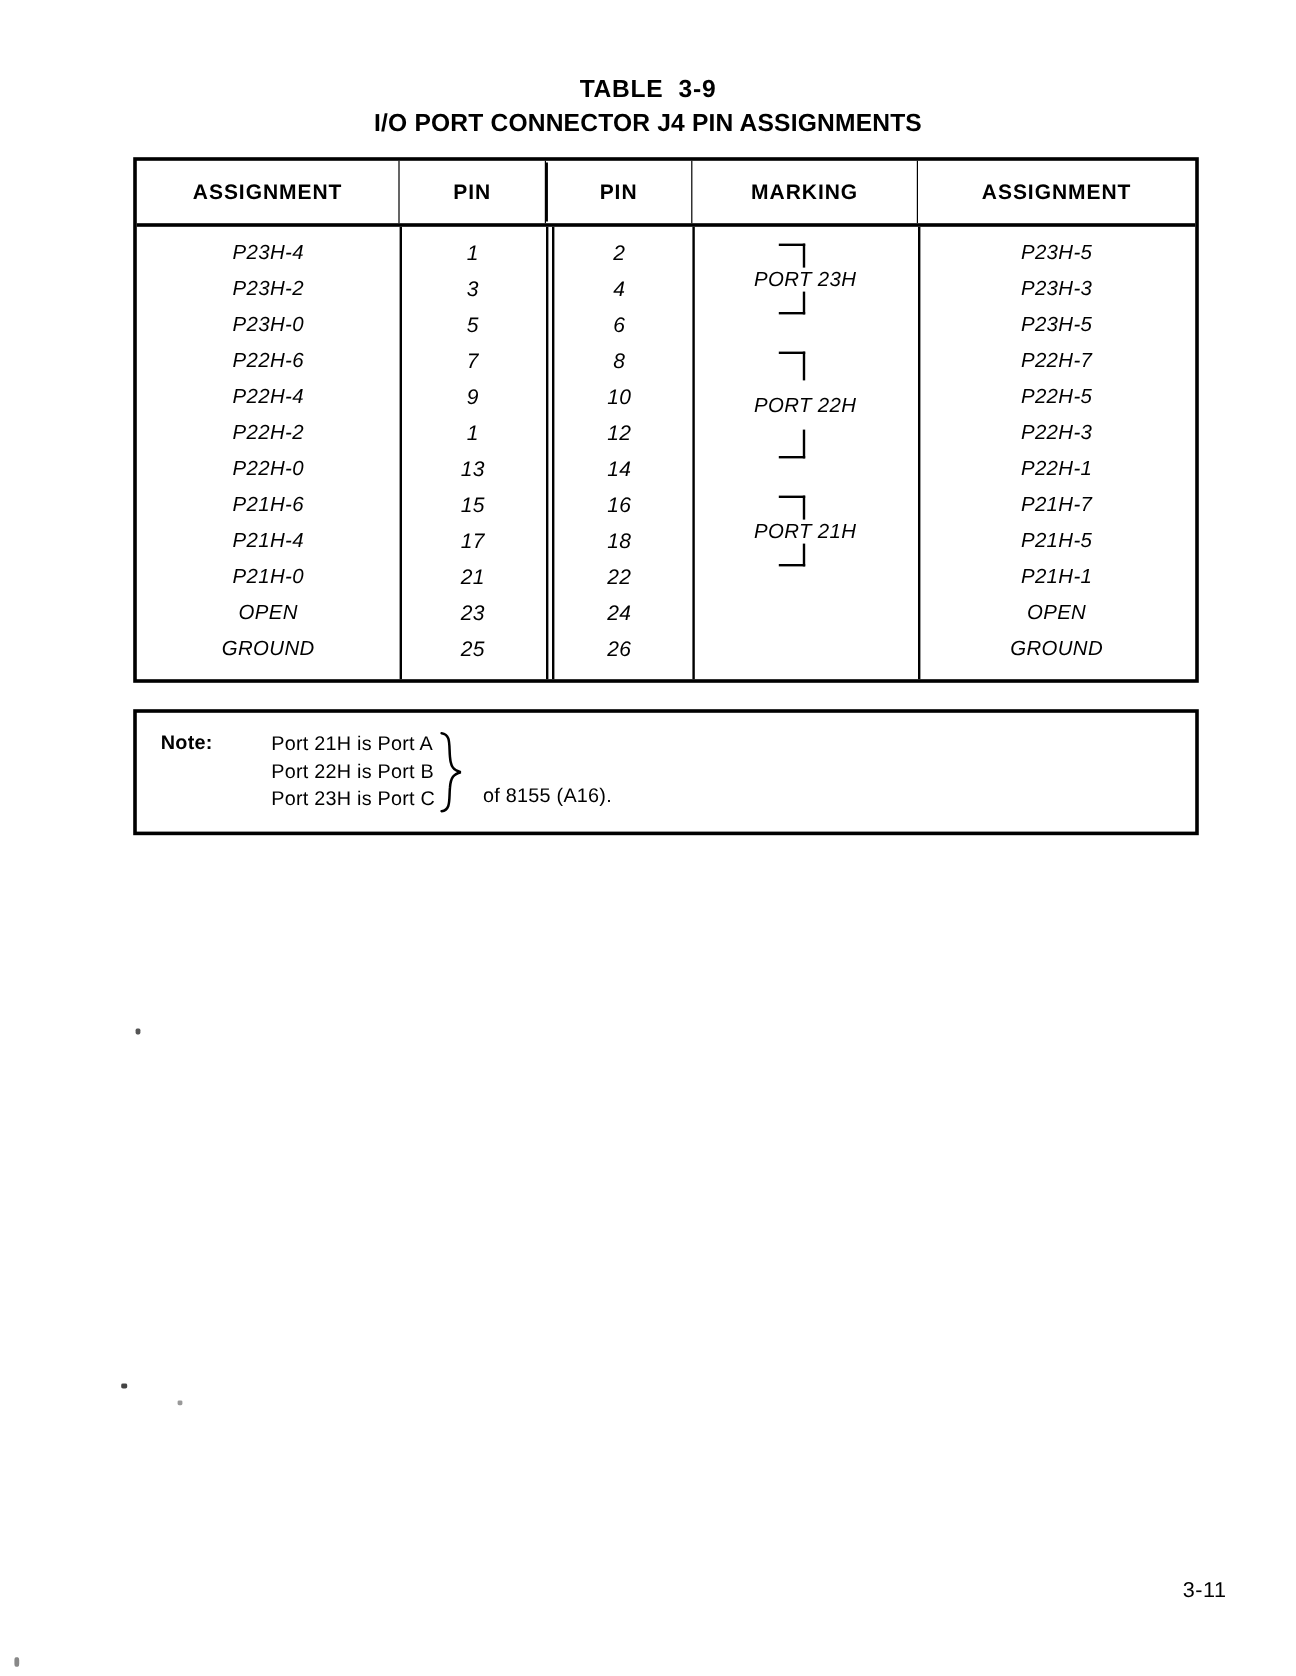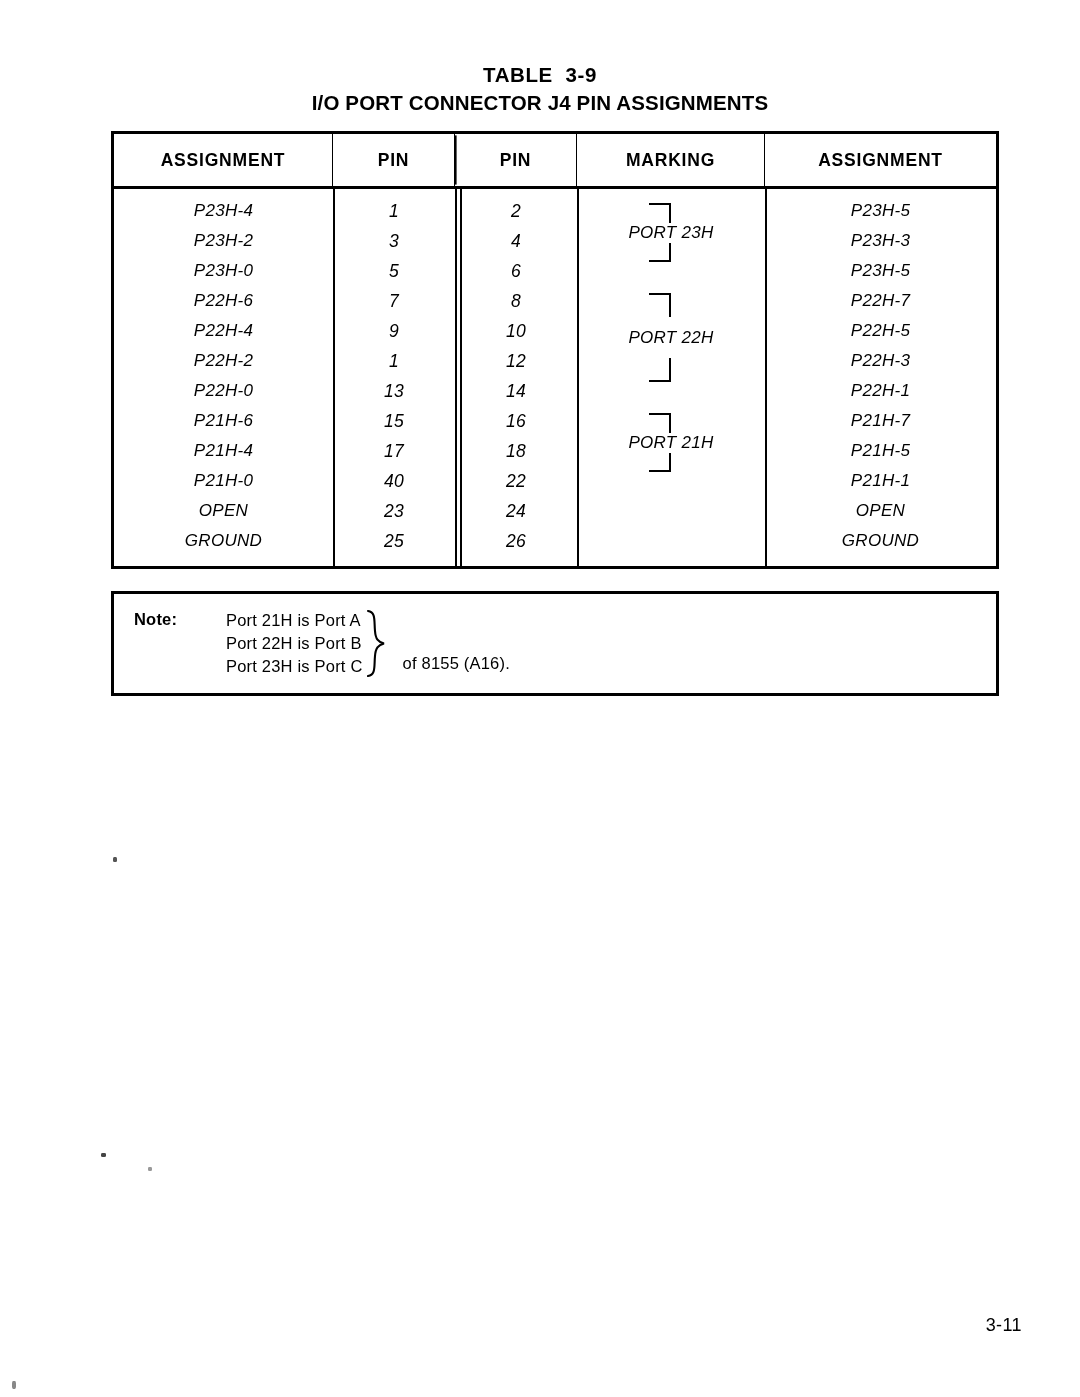--- a/index.html
+++ b/index.html
@@ -353,21 +353,21 @@
             </div>
             <div class="data-row">
               <div class="cell c-assign-l">P21H-4</div>
               <div class="cell c-pin-l num">17</div>
               <div class="cell c-pin-r num">18</div>
               <div class="cell c-mark"></div>
               <div class="cell c-assign-r">P21H-5</div>
             </div>
             <div class="data-row">
               <div class="cell c-assign-l">P21H-0</div>
-              <div class="cell c-pin-l num">40</div>
+              <div class="cell c-pin-l num">21</div>
               <div class="cell c-pin-r num">22</div>
               <div class="cell c-mark"></div>
               <div class="cell c-assign-r">P21H-1</div>
             </div>
             <div class="mark-cell">
               <div class="bracket-wrap">
                 <div class="brace-top"></div>
                 <div class="bracket-label">PORT 21H</div>
                 <div class="brace-bot"></div>
               </div>

